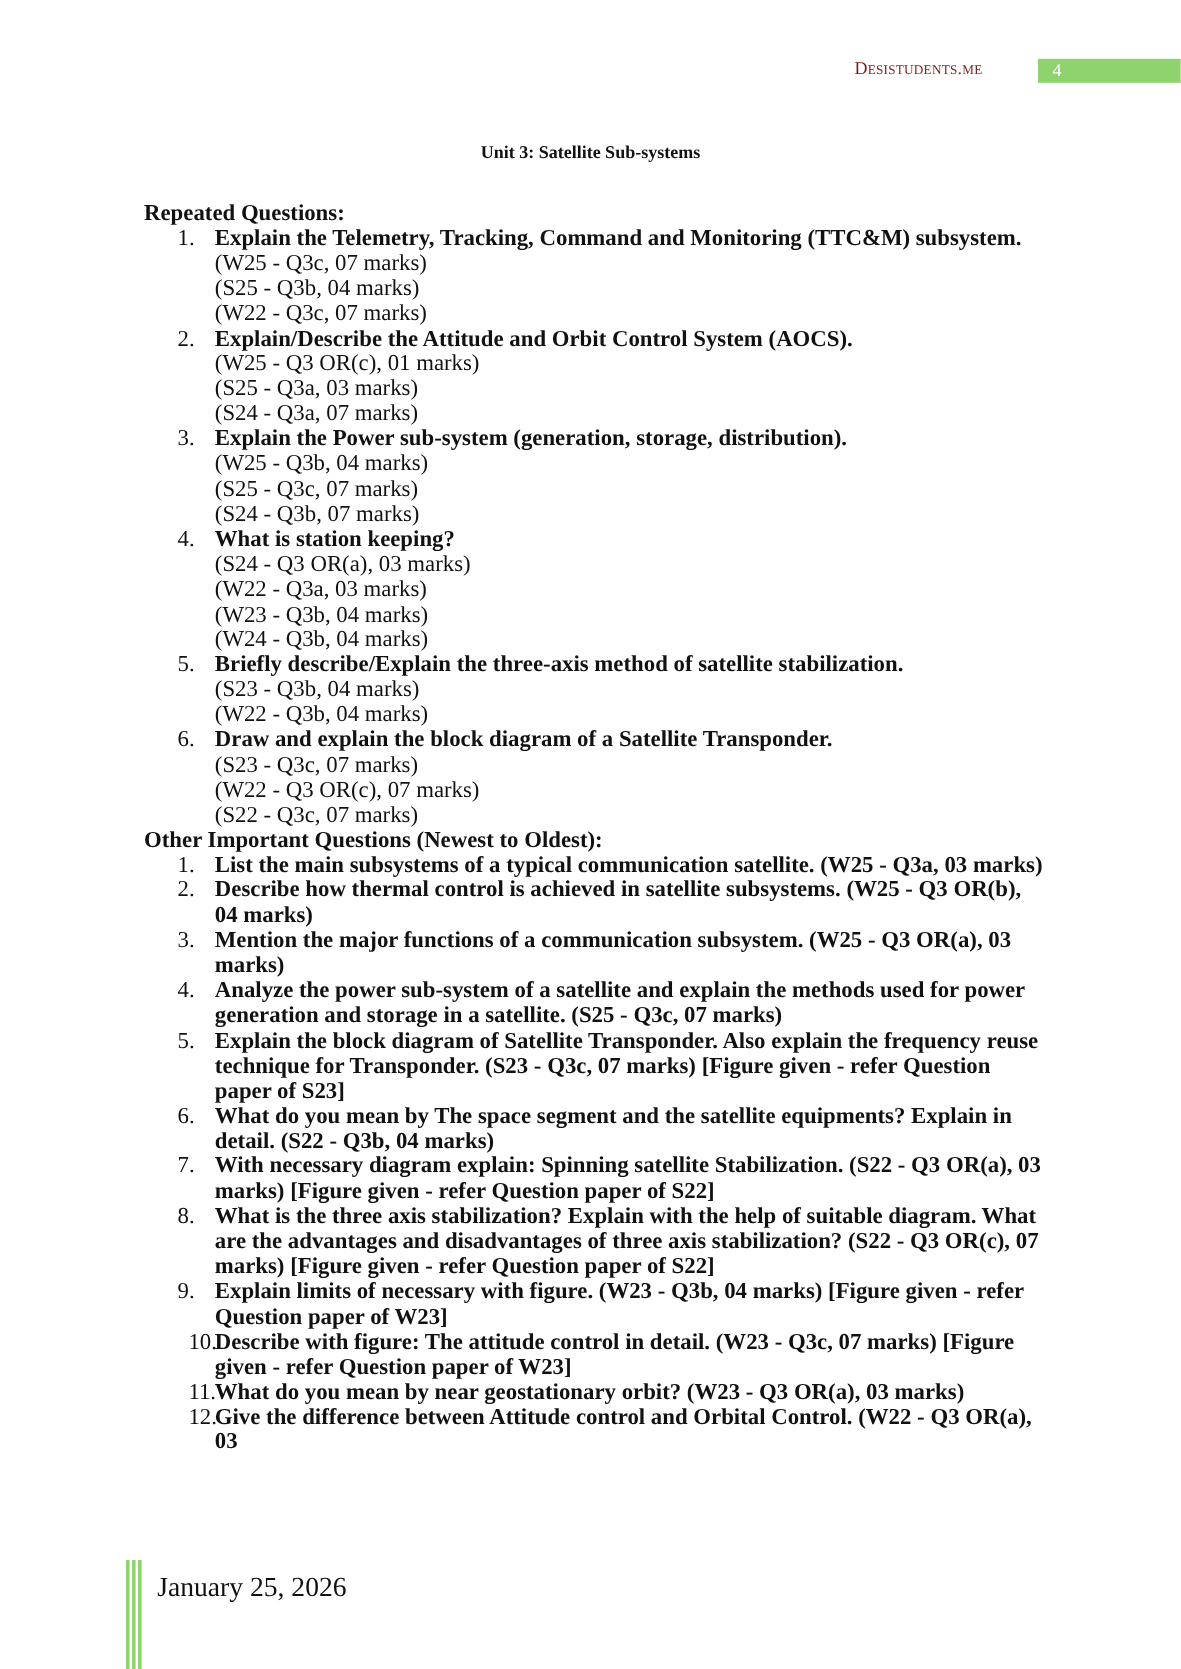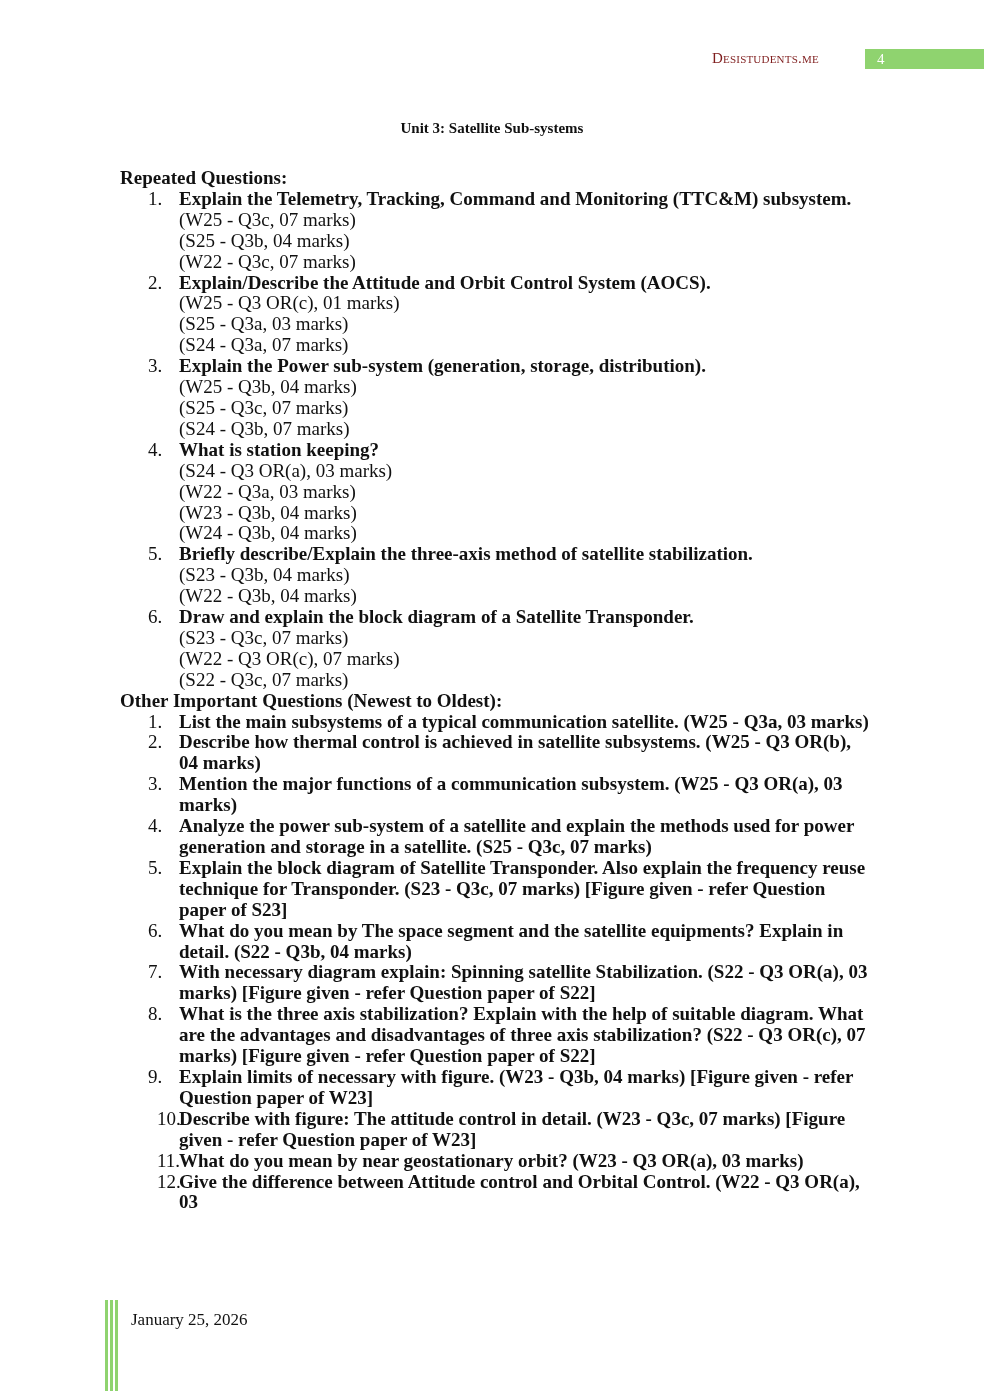--- a/index.html
+++ b/index.html
@@ -17,21 +17,21 @@
   .section-heading { font-weight:bold; }
   ol { margin:0; padding:0; list-style:none; }
   .q { position:relative; padding-left:59px; }
   .q .num { position:absolute; left:28px; top:0; }
   .q .num.two { left:20px;margin-left:17px; }
   .q-text { font-weight:bold; }
   .ref { display:block; }
   .ref-inline { font-weight:bold; }
   .footer-bars { position:absolute; left:105px; top:1300px; width:14px; height:91px; }
   .footer-bars span { position:absolute; top:0; width:3px; height:91px; background:#8fd36f; }
-  .footer-date { position:absolute; top:1310px; left:131px; font-size:17px; }
+  .footer-date { position:absolute; top:1310px; left:131px; font-size:23px; }
 </style>
 </head>
 <body>
 
 <div class="header-brand">Desistudents.me</div>
 <div class="header-page">4</div>
 
 <div class="title">Unit 3: Satellite Sub-systems</div>
 
 <div class="content">

